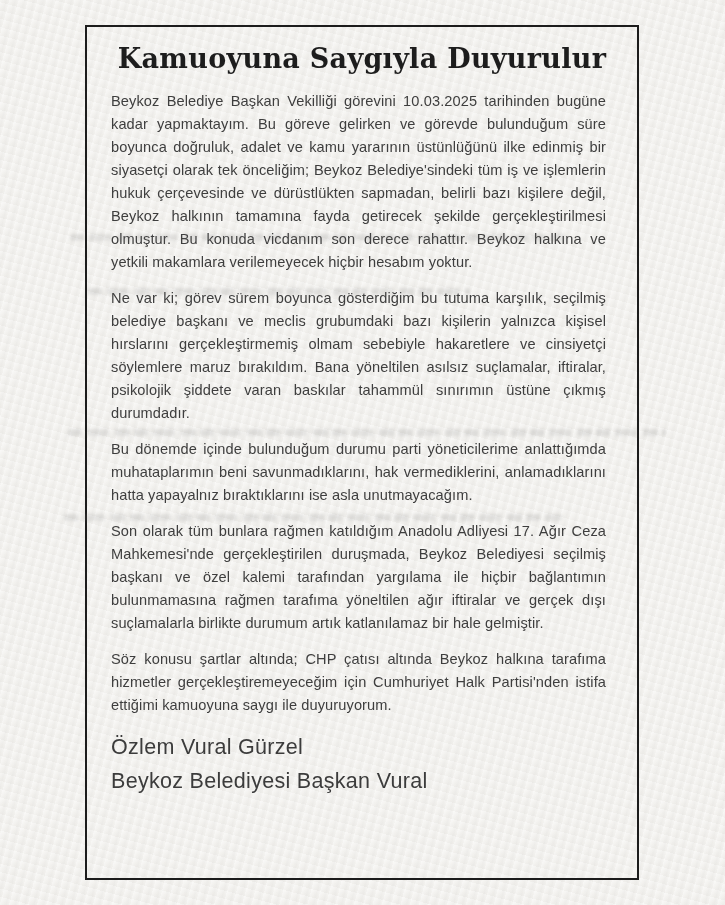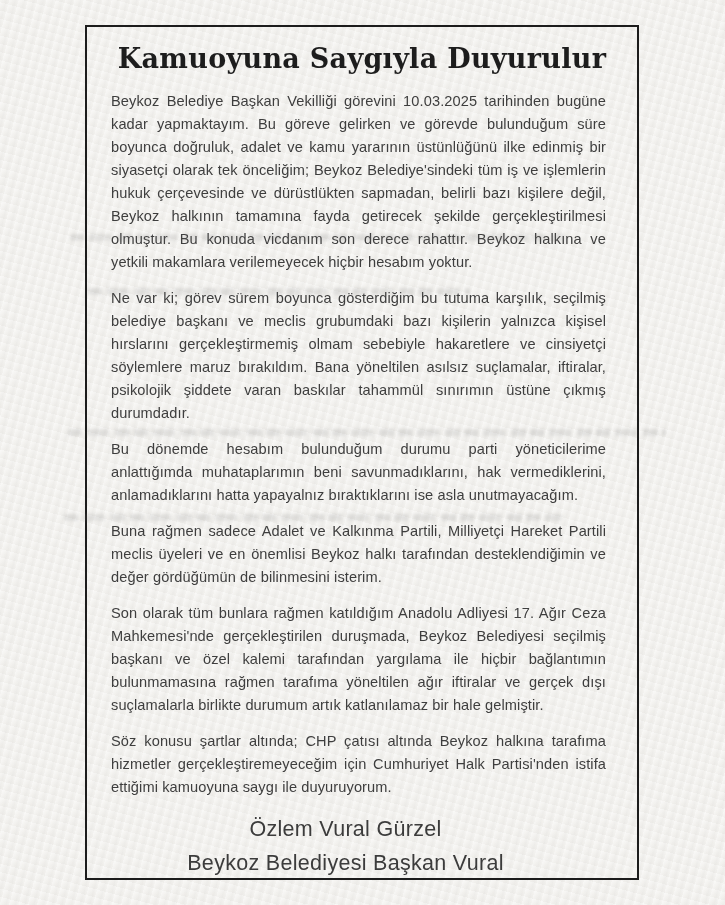--- a/index.html
+++ b/index.html
@@ -45,21 +45,21 @@
     margin: 0 0 13px 0;
     font-size: 14.6px;
     line-height: 23px;
     text-align: justify;
     text-justify: inter-word;
     letter-spacing: 0.1px;
   }
   .signature {
     margin-top: 2px;
     padding-right: 26px;
-    text-align: center;
+    text-align: left;
     color: #3c3c3c;
   }
   .signature .sig-name,
   .signature .sig-role {
     font-size: 21.5px;
     line-height: 34px;
     letter-spacing: 0.3px;
   }
   
   .ghost {
@@ -81,22 +81,21 @@
 </style>
 </head>
 <body>
 
 <div class="frame">
   <h1 class="doc-title">Kamuoyuna Saygıyla Duyurulur</h1>
 
   <div class="doc-body">
     <p>Beykoz Belediye Başkan Vekilliği görevini 10.03.2025 tarihinden bugüne kadar yapmaktayım. Bu göreve gelirken ve görevde bulunduğum süre boyunca doğruluk, adalet ve kamu yararının üstünlüğünü ilke edinmiş bir siyasetçi olarak tek önceliğim; Beykoz Belediye'sindeki tüm iş ve işlemlerin hukuk çerçevesinde ve dürüstlükten sapmadan, belirli bazı kişilere değil, Beykoz halkının tamamına fayda getirecek şekilde gerçekleştirilmesi olmuştur. Bu konuda vicdanım son derece rahattır. Beykoz halkına ve yetkili makamlara verilemeyecek hiçbir hesabım yoktur.</p>
     <p>Ne var ki; görev sürem boyunca gösterdiğim bu tutuma karşılık, seçilmiş belediye başkanı ve meclis grubumdaki bazı kişilerin yalnızca kişisel hırslarını gerçekleştirmemiş olmam sebebiyle hakaretlere ve cinsiyetçi söylemlere maruz bırakıldım. Bana yöneltilen asılsız suçlamalar, iftiralar, psikolojik şiddete varan baskılar tahammül sınırımın üstüne çıkmış durumdadır.</p>
-    <p>Bu dönemde hesabım bulunduğum durumu parti yöneticilerime anlattığımda muhataplarımın beni savunmadıklarını, hak vermediklerini, anlamadıklarını hatta yapayalnız bıraktıklarını ise asla unutmayacağım.</p>
-    <p>Buna rağmen sadece Adalet ve Kalkınma Partili, Milliyetçi Hareket Partili meclis üyeleri ve en önemlisi Beykoz halkı tarafından desteklendiğimin ve değer gördüğümün de bilinmesini isterim.</p>
+    <p>Bu dönemde içinde bulunduğum durumu parti yöneticilerime anlattığımda muhataplarımın beni savunmadıklarını, hak vermediklerini, anlamadıklarını hatta yapayalnız bıraktıklarını ise asla unutmayacağım.</p>
     <p>Son olarak tüm bunlara rağmen katıldığım Anadolu Adliyesi 17. Ağır Ceza Mahkemesi'nde gerçekleştirilen duruşmada, Beykoz Belediyesi seçilmiş başkanı ve özel kalemi tarafından yargılama ile hiçbir bağlantımın bulunmamasına rağmen tarafıma yöneltilen ağır iftiralar ve gerçek dışı suçlamalarla birlikte durumum artık katlanılamaz bir hale gelmiştir.</p>
     <p>Söz konusu şartlar altında; CHP çatısı altında Beykoz halkına tarafıma hizmetler gerçekleştiremeyeceğim için Cumhuriyet Halk Partisi'nden istifa ettiğimi kamuoyuna saygı ile duyuruyorum.</p>
 
     <div class="signature">
       <div class="sig-name">Özlem Vural Gürzel</div>
       <div class="sig-role">Beykoz Belediyesi Başkan Vural</div>
     </div>
   </div>
 </div>
 

